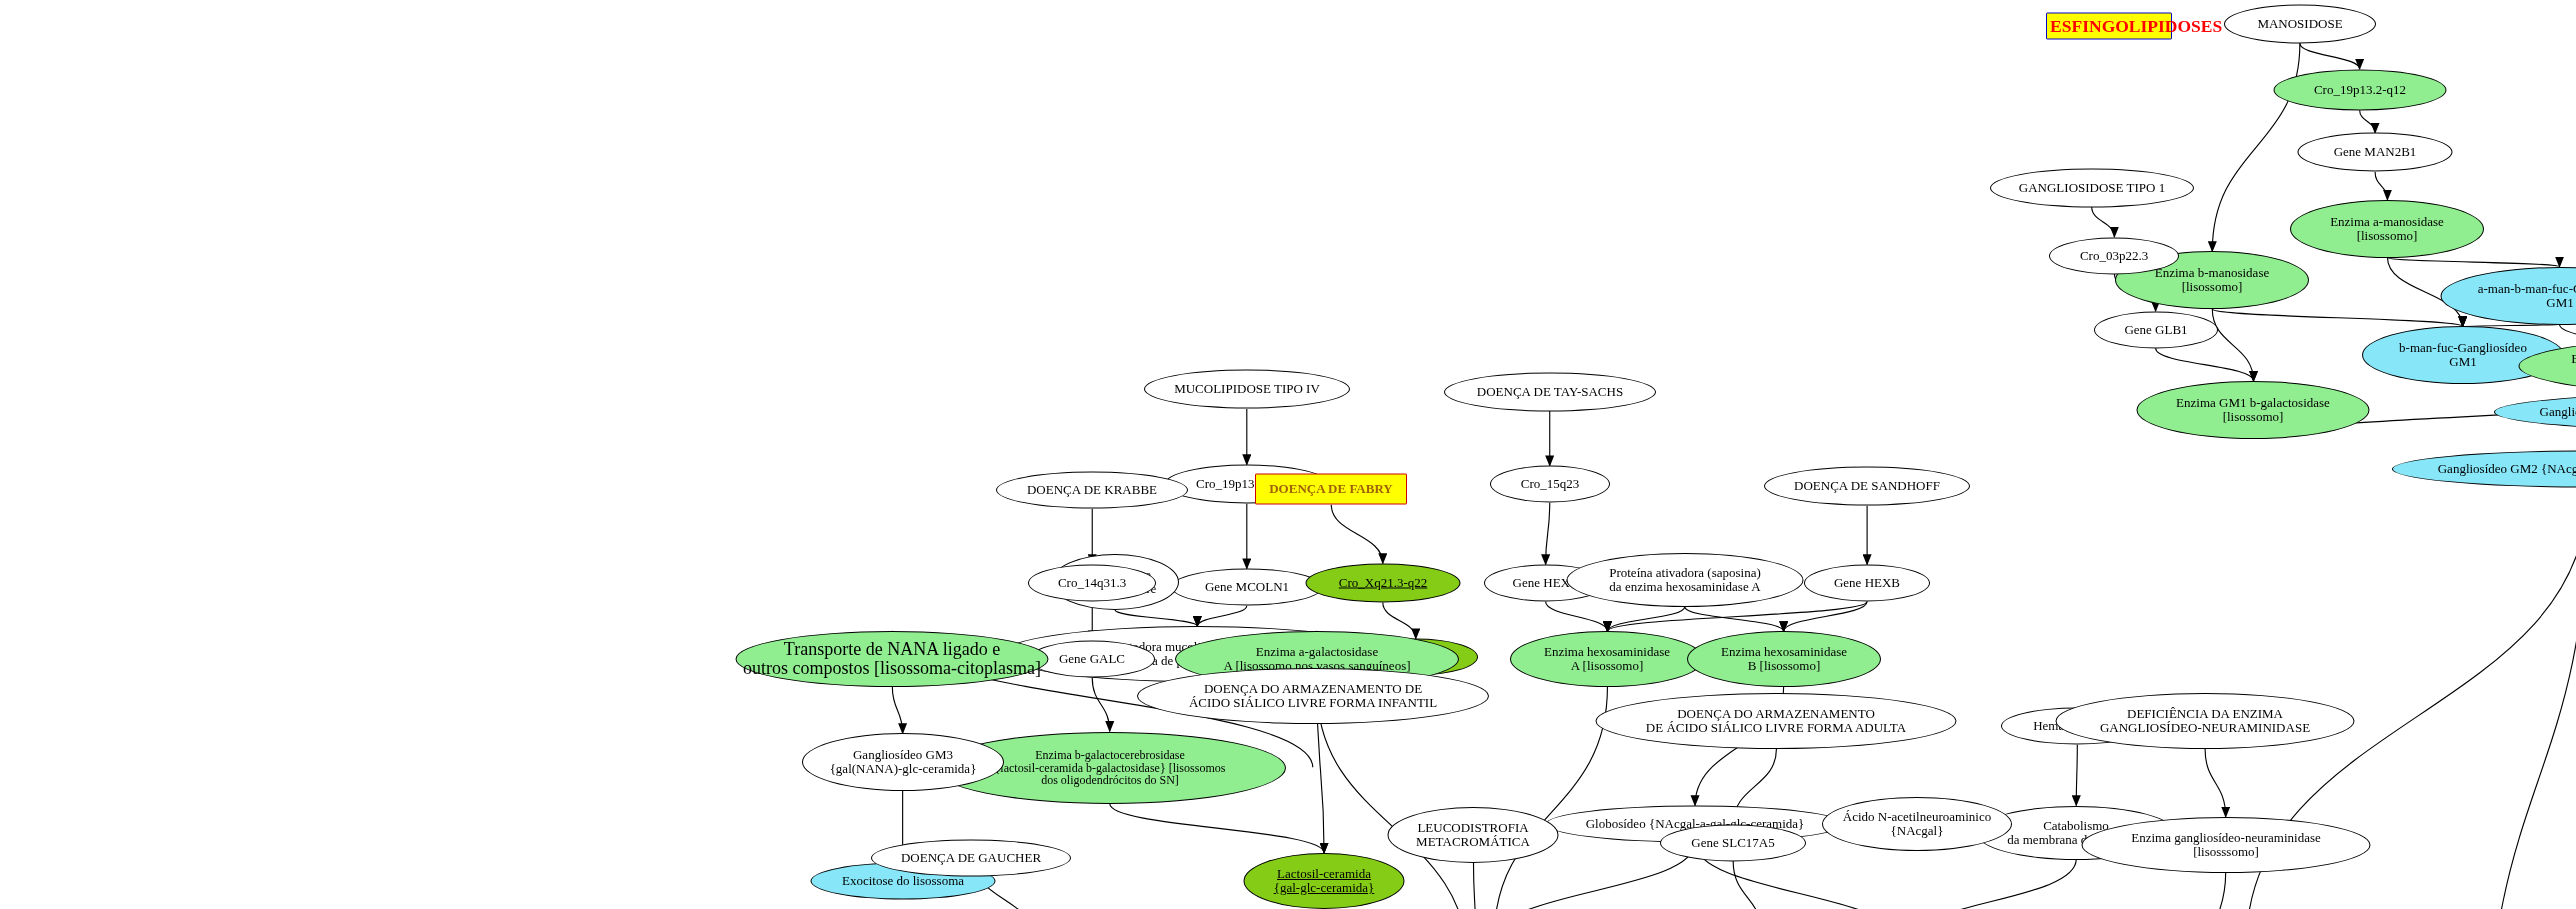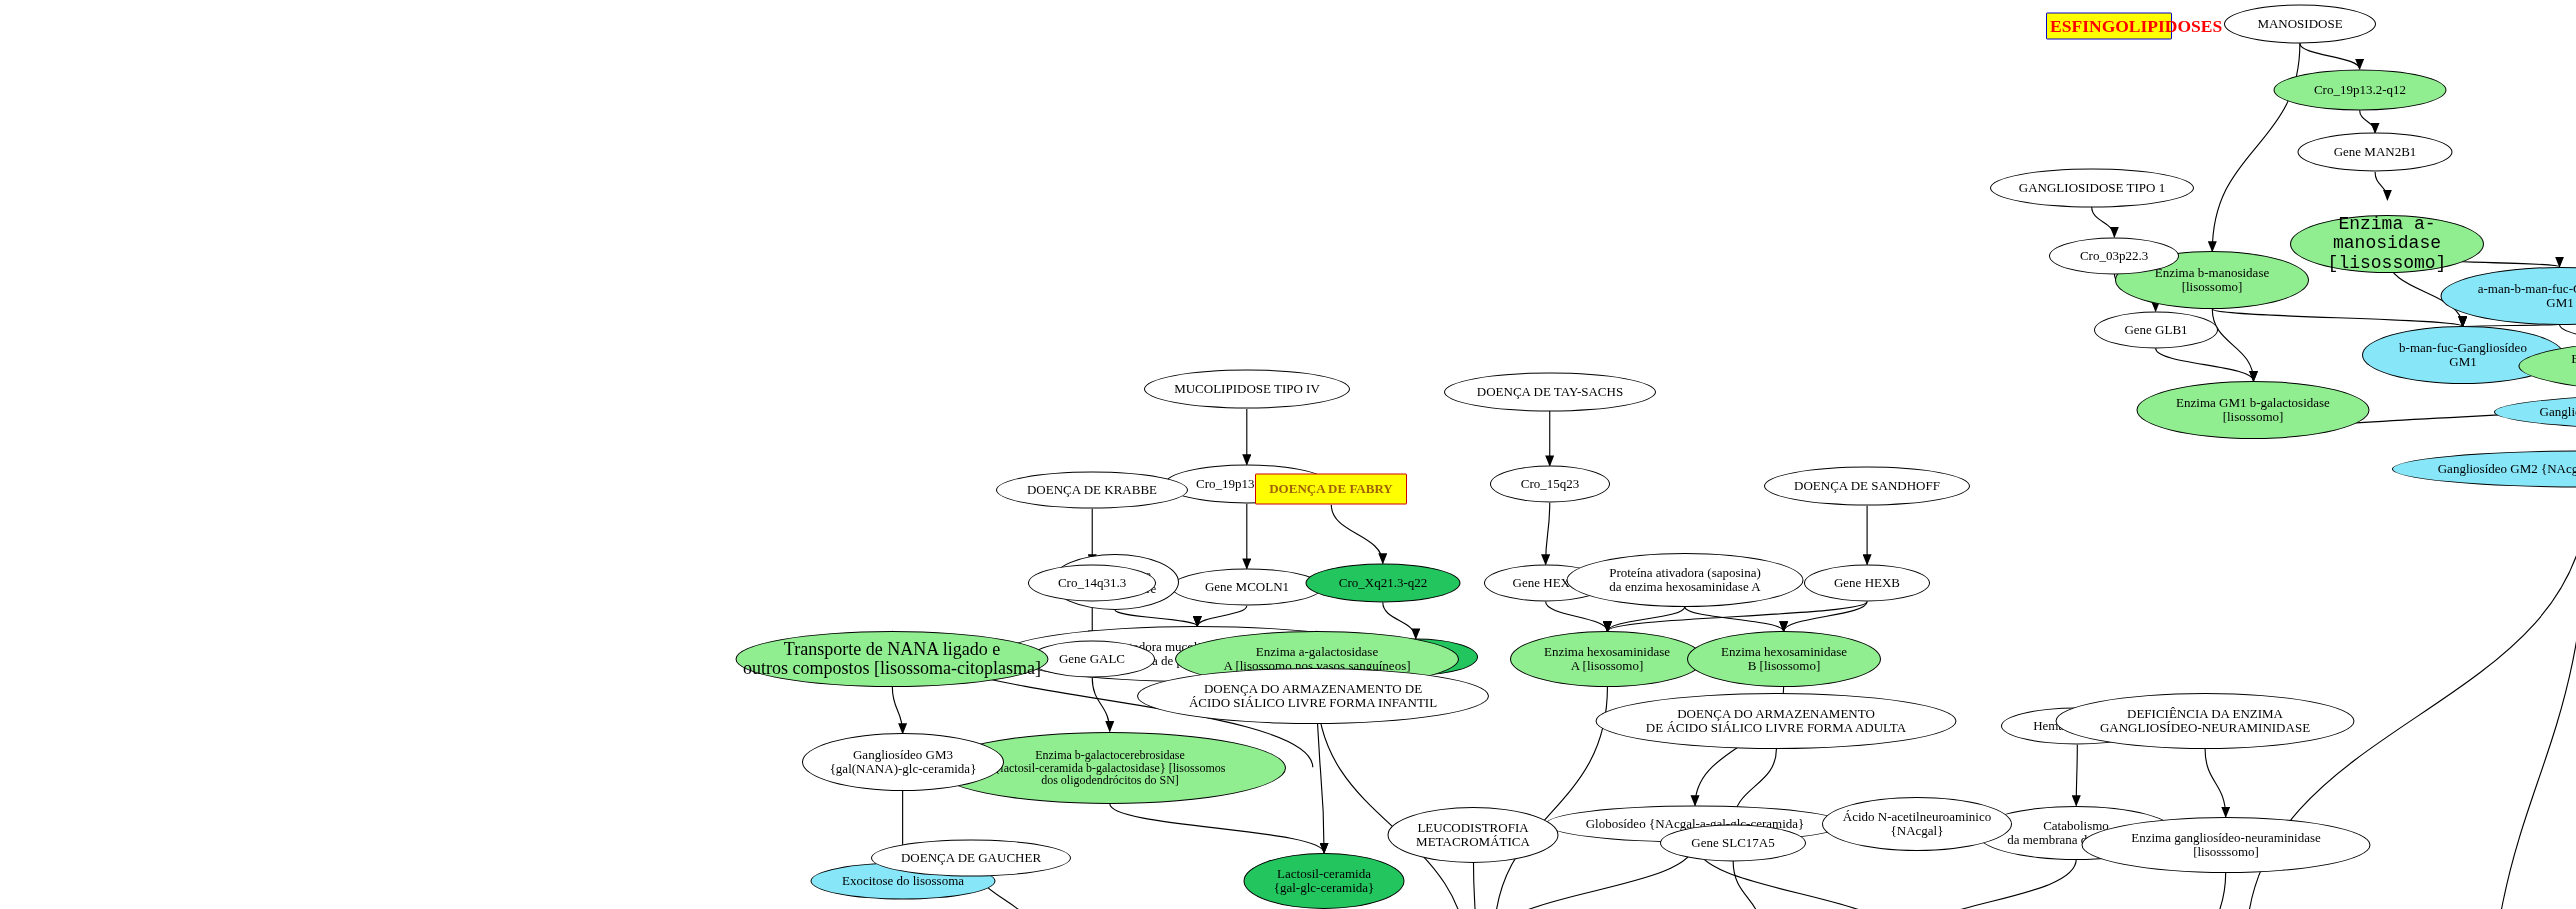--- a/index.html
+++ b/index.html
@@ -6,21 +6,21 @@
   #canvas{position:relative;width:2880px;height:909px;background:#fff;
     font-family:"Liberation Serif","DejaVu Serif",serif;overflow:hidden;}
   svg.edges{position:absolute;left:0;top:0;width:2880px;height:909px;pointer-events:none;}
   .node{position:absolute;display:flex;align-items:center;justify-content:center;
     text-align:center;box-sizing:border-box;line-height:1.08;
     border:0.7px solid #000;border-radius:50%;background:#fff;
     padding:1px 3.1px;transform:translate(-50%,-50%);}
   .node span{display:block;width:100%;white-space:pre-line;}
   .n-green{background:#90ee90;}
   .n-cyan{background:#87e6f8;}
-  .n-yellow{background:#22c55e;}
+  .n-yellow{background:#84cc16;text-decoration:underline;}
   .n-white{background:#ffffff;}
   .box{border-radius:1px;border:1.3px solid #0000cc;background:#ffff00;color:#ff0000;
     font-weight:bold;}
   .box-red{border-radius:1px;border:1.3px solid #cc0000;background:#ffff00;color:#a16207;
     font-weight:bold;}
 </style>
 </head>
 <body>
 
 <div id="canvas">
@@ -165,21 +165,21 @@
       </div>
       <div class="node n-white" style="left: 2300px; top: 24px; width: 152px; height: 39px; font-size: 13px;">
         <span>MANOSIDOSE</span>
       </div>
       <div class="node n-green" style="left: 2360px; top: 90px; width: 173px; height: 41px; font-size: 13px;">
         <span>Cro_19p13.2-q12</span>
       </div>
       <div class="node n-white" style="left: 2375px; top: 152px; width: 155px; height: 39px; font-size: 13px;">
         <span>Gene MAN2B1</span>
       </div>
-      <div class="node n-green" style="left: 2387px; top: 244px; width: 194px; height: 58px; font-size: 18px; font-family: Liberation Mono, monospace;">
+      <div class="node n-green" style="left: 2387px; top: 229px; width: 194px; height: 58px; font-size: 13px;">
         <span>Enzima a-manosidase
 [lisossomo]</span>
       </div>
       <div class="node n-green" style="left: 2212px; top: 280px; width: 194px; height: 58px; font-size: 13px;">
         <span>Enzima b-manosidase
 [lisossomo]</span>
       </div>
       <div class="node n-cyan" style="left: 2560px; top: 296px; width: 239px; height: 58px; font-size: 13px;">
         <span>a-man-b-man-fuc-Gangliosídeo
 GM1</span>

